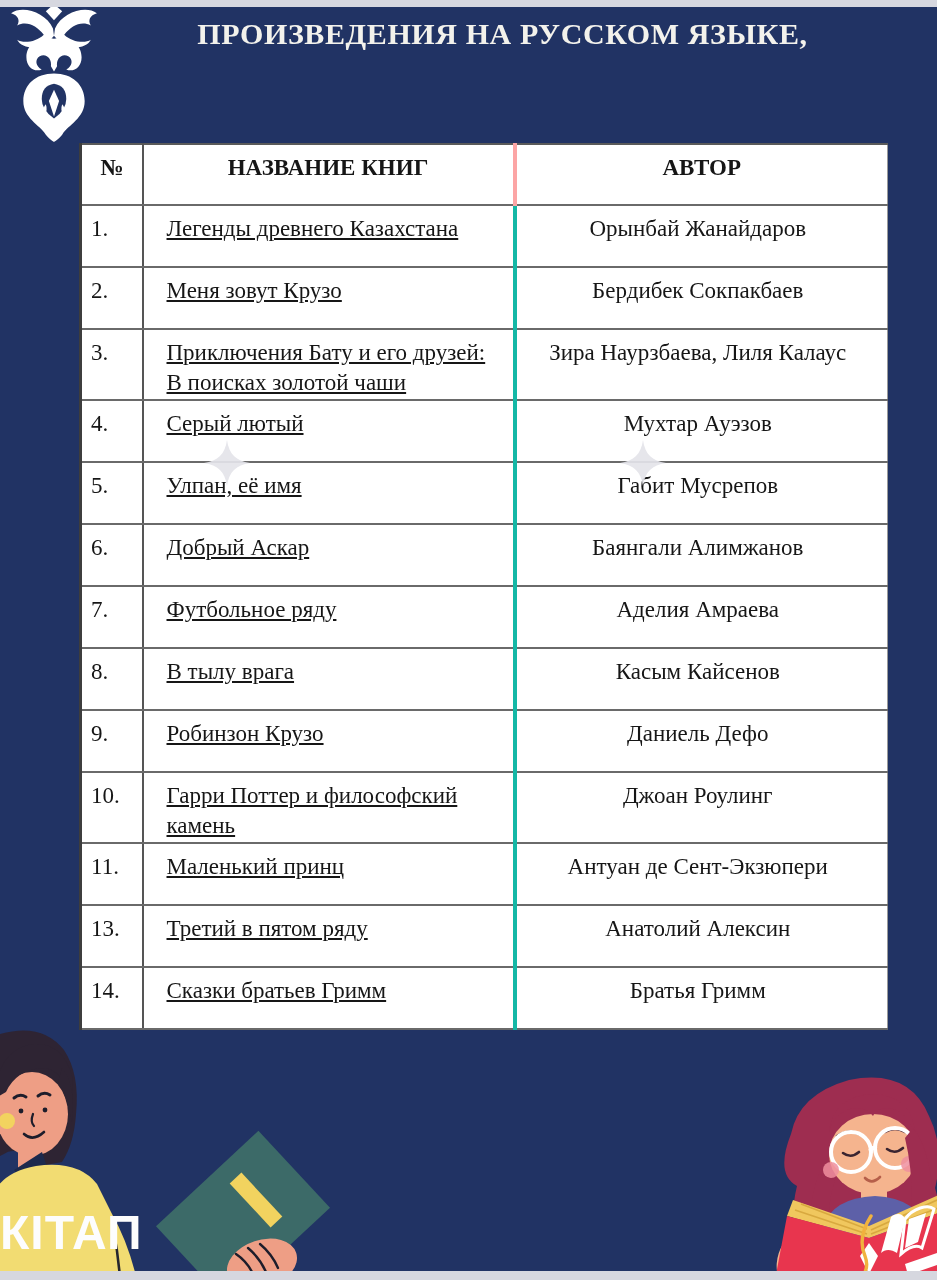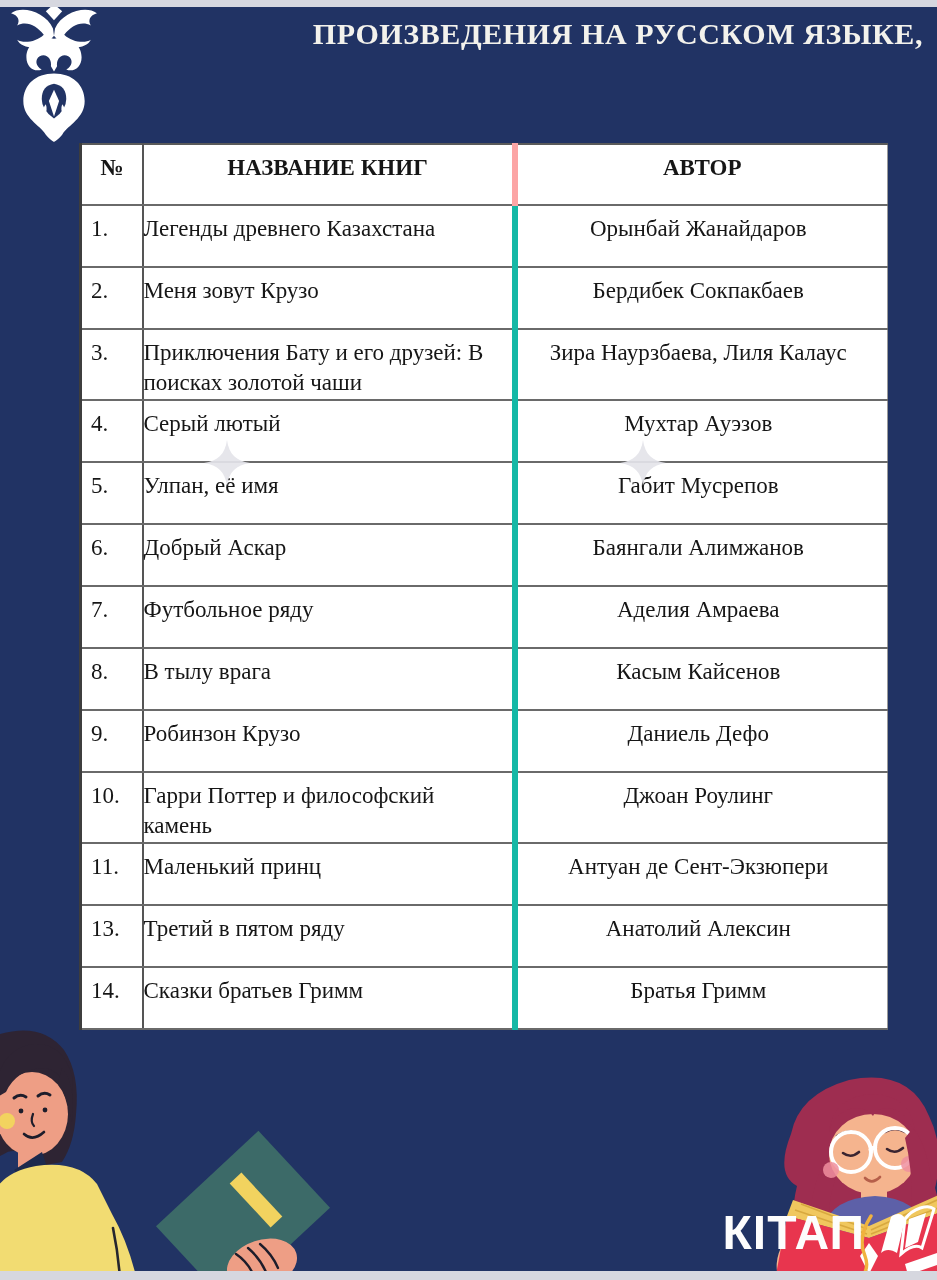--- a/index.html
+++ b/index.html
@@ -12,22 +12,22 @@
     background:var(--background);
     font-family:"Liberation Serif","DejaVu Serif",serif;
   }
   .strip{position:absolute;left:0;width:937px;background:var(--strip);z-index:6;}
   .strip.top{top:0;height:7px;}
   .strip.bottom{bottom:0;height:9px;}
 
   .ornament{position:absolute;left:8px;top:4px;width:92px;height:138px;z-index:1;}
 
   .title-block{
-    position:absolute;left:100px;right:14px;top:10px;z-index:1;
-    text-align:right;color:var(--title-text);
+    position:absolute;left:100px;right:32px;top:10px;z-index:1;
+    text-align:center;color:var(--title-text);
     font-weight:bold;font-size:30px;line-height:47px;letter-spacing:.6px;
   }
 
   .book-table{
     position:absolute;left:79px;top:143px;width:807px;z-index:2;
     border-collapse:collapse;background:#ffffff;table-layout:fixed;
     font-size:23px;color:#161616;
     border-top:2px solid #5a5a5a;border-left:3px solid #3d3d3d;border-right:1px solid #9a9a9a;
   }
   .book-table td,.book-table th{
@@ -35,35 +35,35 @@
     border-bottom:2px solid var(--table-border);
   }
   .book-table th{font-weight:bold;text-align:center;height:50px;}
   .book-table tr{height:62px;}
   .book-table thead tr{height:50px;}
   .col-num{width:62px;}
   .col-title{width:372px;}
   .col-author{width:373px;}
   td.num{padding-left:9px;border-right:2px solid #555;}
   th.num-h{border-right:2px solid #555;}
-  td.title{padding-left:0;padding-right:14px;border-right:6px solid #14b8a6;}
-  th.title-h{border-right:6px solid #fca5a5;}
+  td.title{padding-left:23px;padding-right:14px;border-right:4px solid #14b8a6;text-decoration:underline;}
+  th.title-h{border-right:4px solid #fca5a5;}
   td.author{text-align:center;padding-left:0;padding-right:8px;}
 
   .sparkle{position:absolute;z-index:3;width:46px;height:46px;opacity:.92;}
   .sparkle.s1{left:204px;top:440px;}
   .sparkle.s2{left:620px;top:440px;}
 
   .illustration{position:absolute;z-index:4;}
   .reader-left{left:0;top:1022px;width:340px;height:258px;}
   .reader-right{left:757px;top:1066px;width:180px;height:214px;}
 
   .logo{
     position:absolute;left:0;right:0;top:1203px;z-index:4;
-    display:flex;justify-content:flex-end;align-items:center;gap:10px;padding-left:36px;
+    display:flex;justify-content:space-between;align-items:center;gap:10px;
   }
   .logo-text{
     font-family:"Liberation Sans","DejaVu Sans",sans-serif;
     font-weight:bold;font-size:48px;letter-spacing:1px;color:#fdfdfd;
   }
   .logo-book{width:62px;height:58px;}
 </style>
 </head>
 <body>
 

